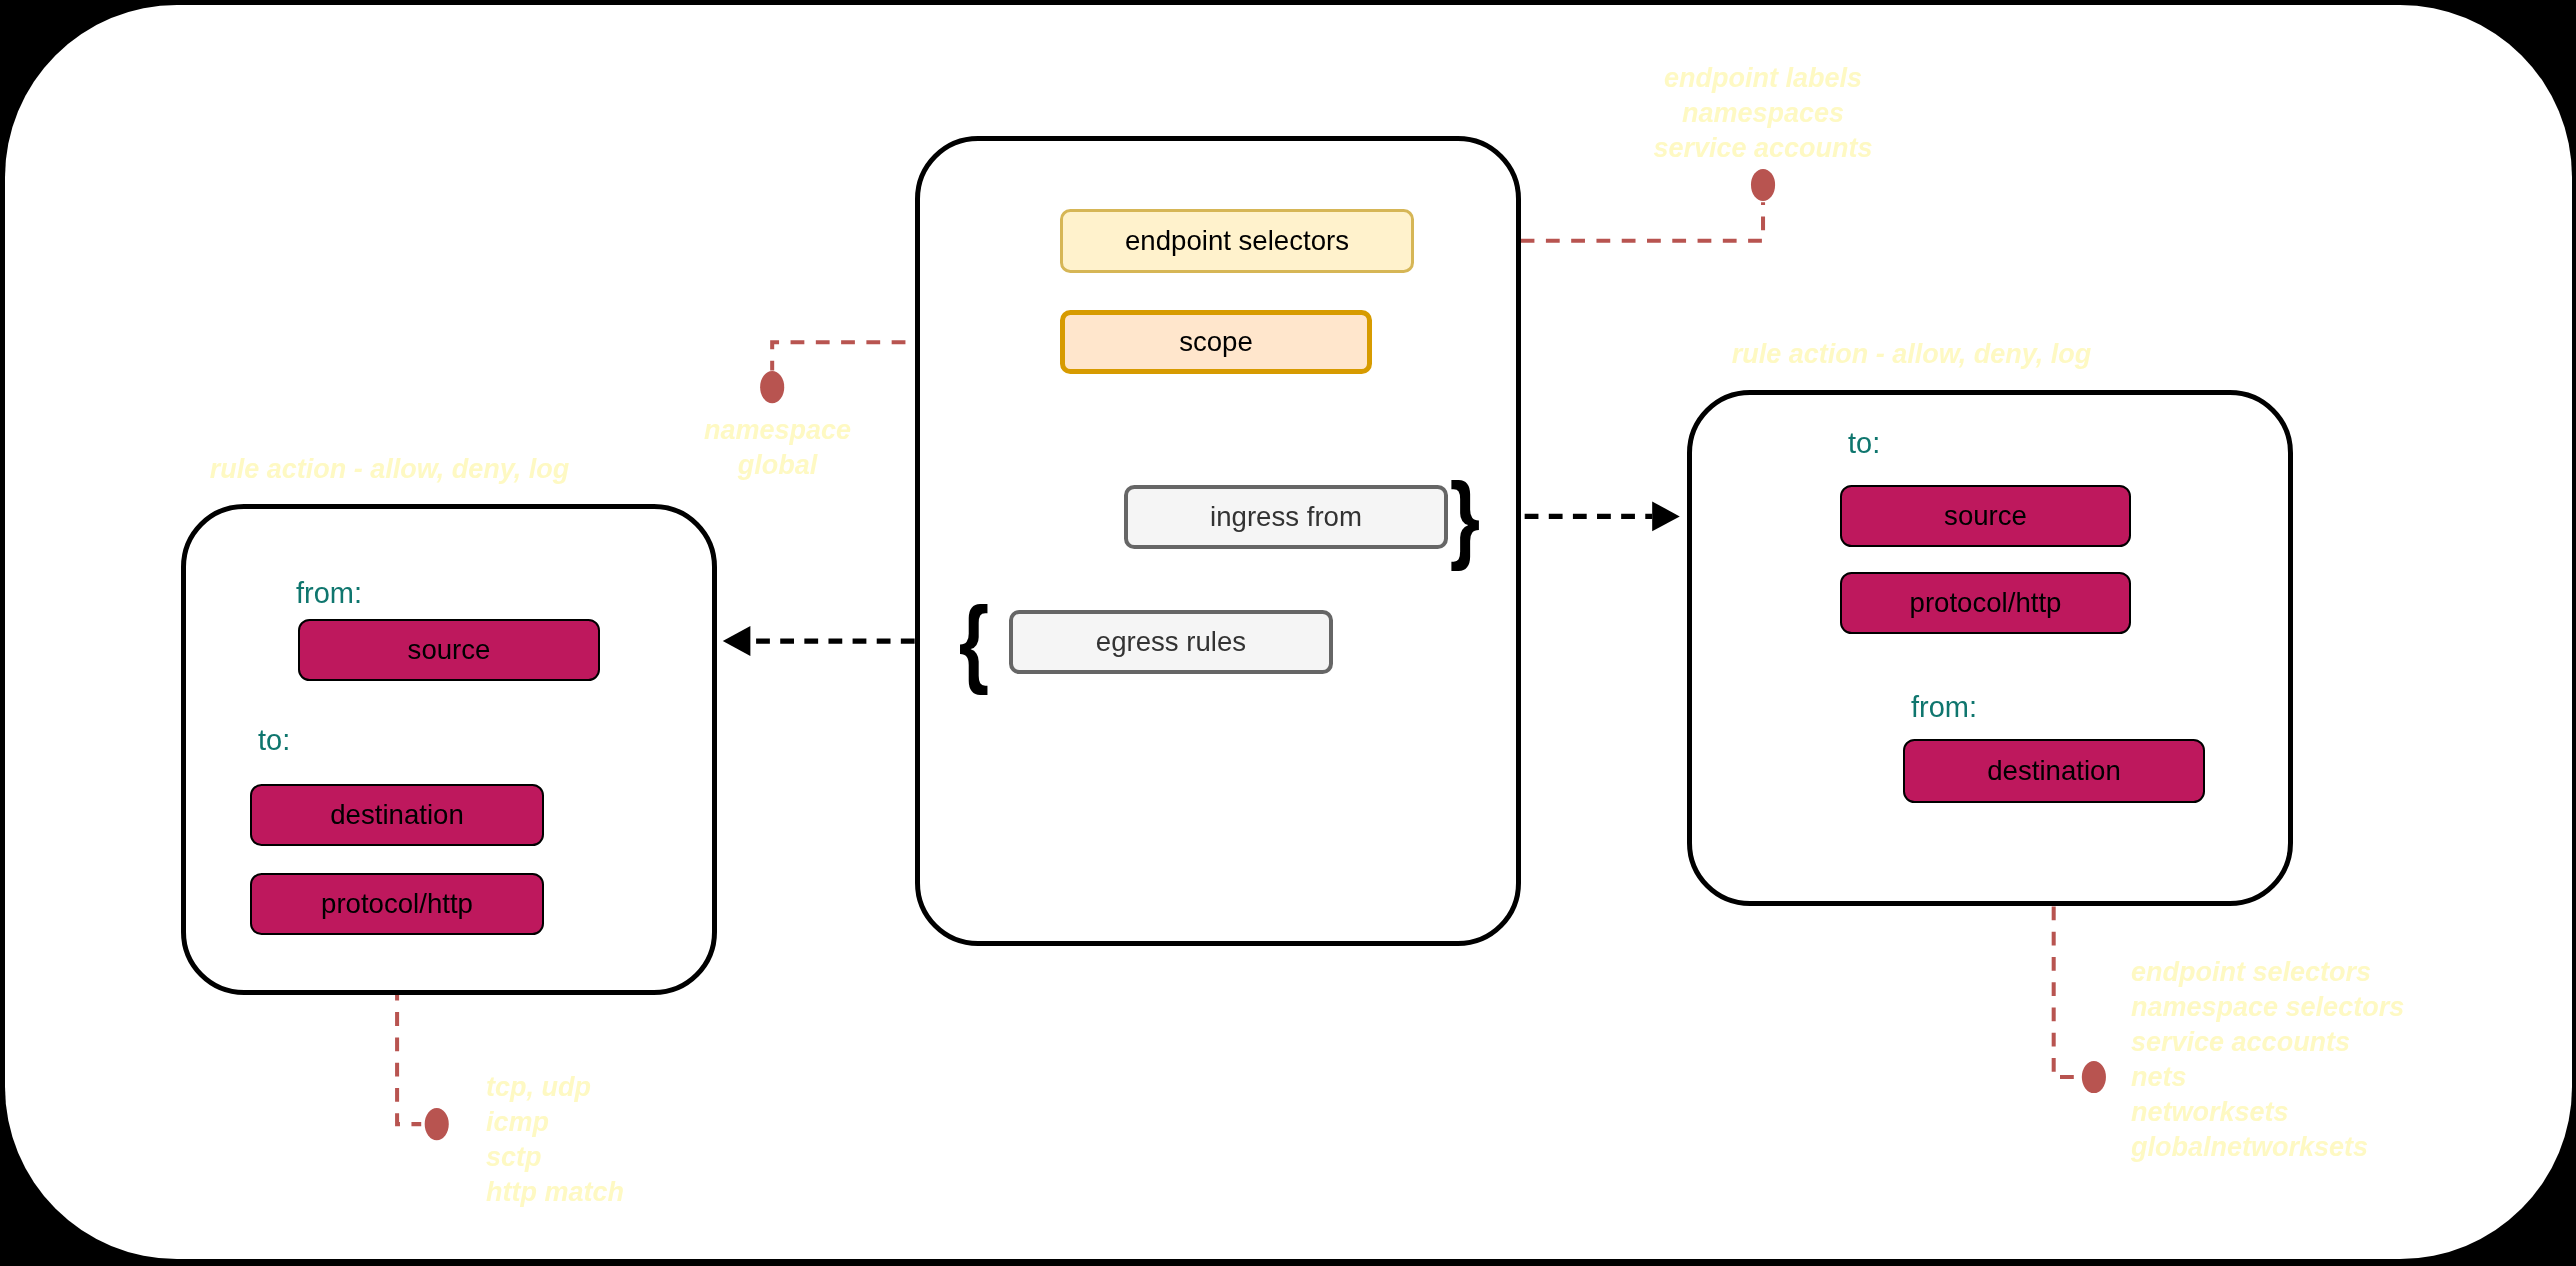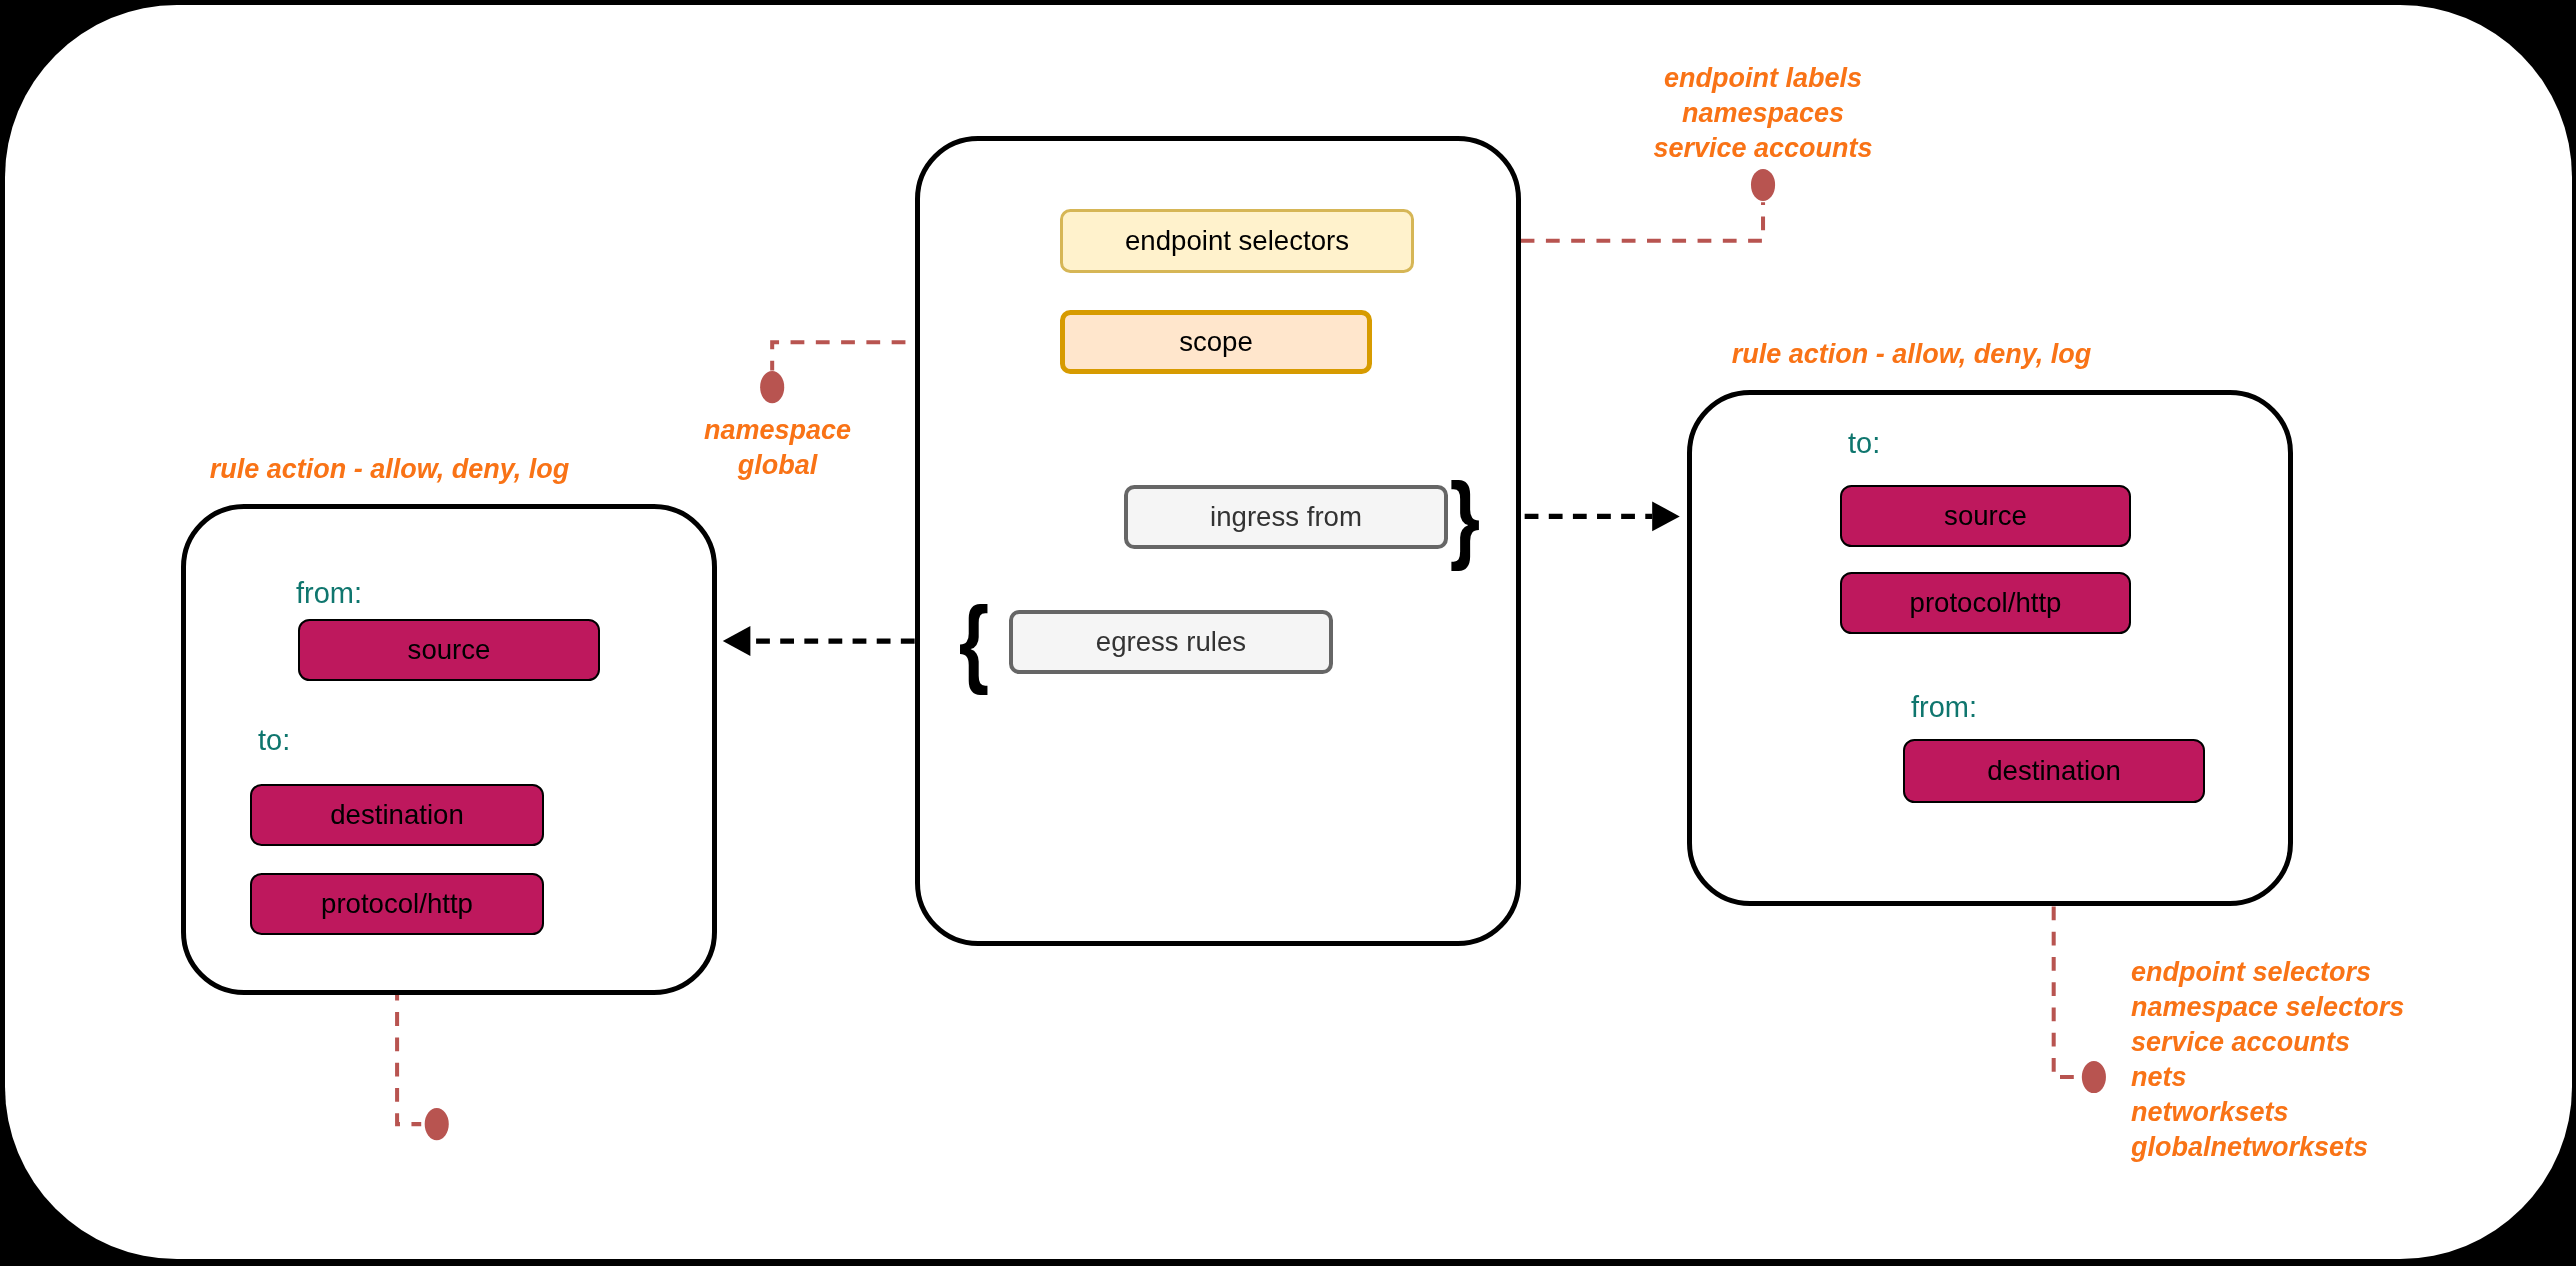--- a/index.html
+++ b/index.html
@@ -6,21 +6,21 @@
   .canvas{position:relative;width:2576px;height:1266px;background:#000;overflow:hidden;
           font-family:"Liberation Sans", sans-serif;}
   .frame{position:absolute;left:4.6px;top:4.6px;width:2567px;height:1254px;background:#fff;border-radius:172px;}
   .bigbox{position:absolute;border:5.2px solid #000;border-radius:63px;background:#fff;}
   .pill{position:absolute;display:flex;align-items:center;justify-content:center;
         font-size:27.6px;color:#000;background:#be185d;border:2.9px solid #000;border-radius:11.5px;box-sizing:border-box;}
   .pill.yellow{background:#FFF2CC;border:3.4px solid #D6B656;border-radius:10.3px;}
   .pill.orange{background:#FFE6CC;border:5.2px solid #D79B00;border-radius:10.3px;}
   .pill.gray{background:#F5F5F5;border:4px solid #666666;border-radius:10.3px;color:#333;}
   .lbl{position:absolute;font-size:29px;color:#0f766e;}
-  .red-note{position:absolute;color:#f97316;font-weight:bold;font-style:italic;font-size:27px;line-height:35px;}
+  .red-note{position:absolute;color:#fef9c3;font-weight:bold;font-style:italic;font-size:27px;line-height:35px;}
   .red-note.center{text-align:center;}
   .brace{position:absolute;display:flex;align-items:center;justify-content:center;
          font-size:78px;font-weight:600;color:#000;transform:scaleY(1.25);}
   svg.overlay{position:absolute;left:0;top:0;pointer-events:none;}
 </style>
 </head>
 <body>
 
 <div class="canvas">
   <div class="frame"></div>
@@ -111,20 +111,26 @@
     <div>endpoint labels</div>
     <div>namespaces</div>
     <div>service accounts</div>
   </div>
 
   <div class="red-note center" style="left:628px;top:413px;width:299px;">
     <div>namespace</div>
     <div>global</div>
   </div>
 
+  <div class="red-note" style="left:486px;top:1070px;">
+    <div>tcp, udp</div>
+    <div>icmp</div>
+    <div>sctp</div>
+    <div>http match</div>
+  </div>
 
   <div class="red-note" style="left:2131px;top:955px;">
     <div>endpoint selectors</div>
     <div>namespace selectors</div>
     <div>service accounts</div>
     <div>nets</div>
     <div>networksets</div>
     <div>globalnetworksets</div>
   </div>
 </div>

